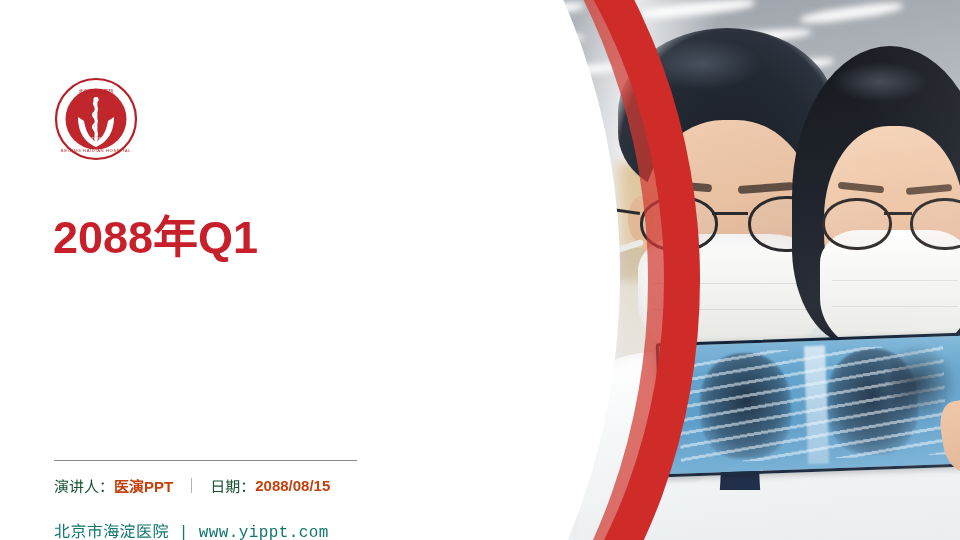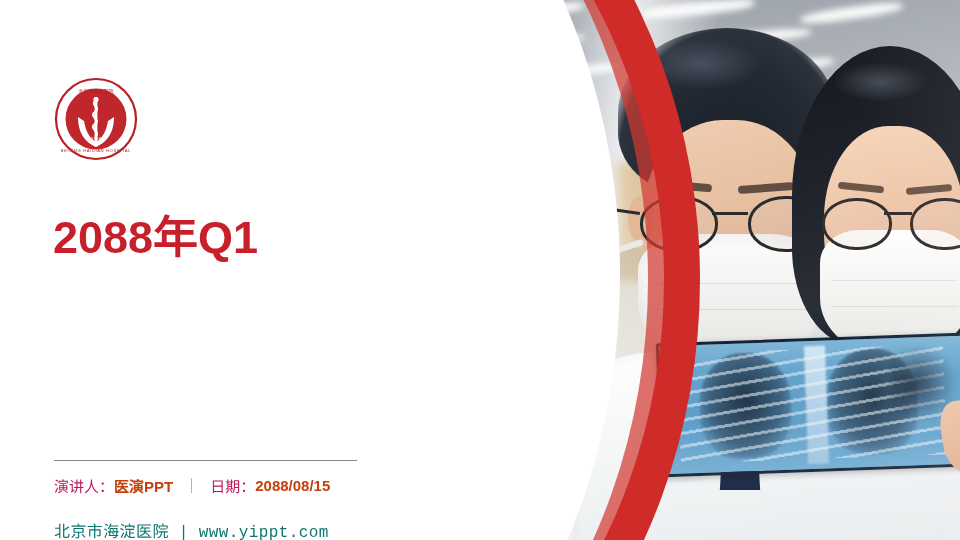--- a/index.html
+++ b/index.html
@@ -382,21 +382,21 @@
   .meta-row {
     position: absolute;
     left: 46px;
     top: 460px;
     display: flex;
     align-items: center;
     font-size: 15px;
     color: #3a3a3a;
     white-space: nowrap;
   }
-  .meta-label { color: #be185d; }
+  .meta-label { color: #14532d; }
   .meta-value { font-weight: 700; color: #c2410c; }
   .meta-sep {
     display: inline-block;
     width: 1px;
     height: 15px;
     background: #b4b4b4;
     margin: 0 18px;
   }
 
   .footer-line {

